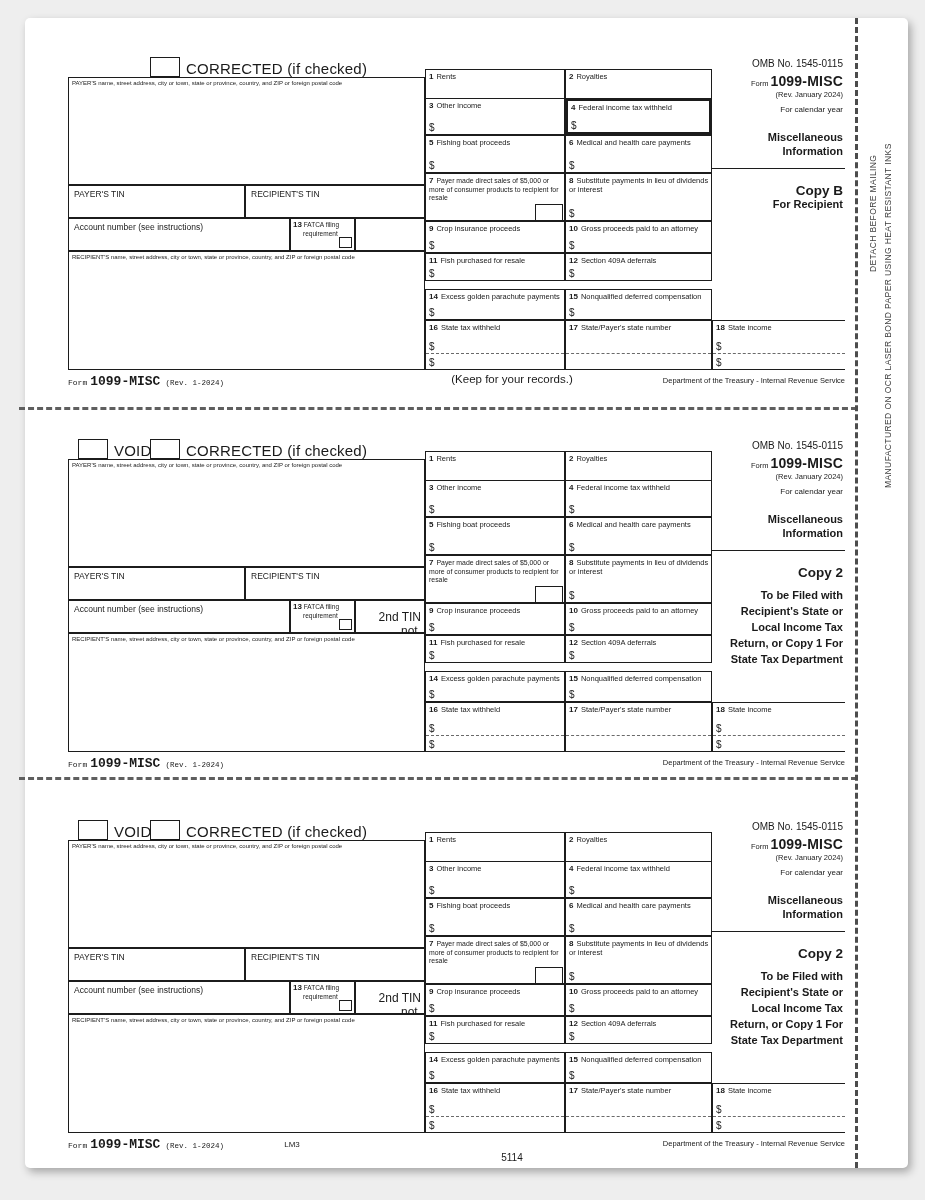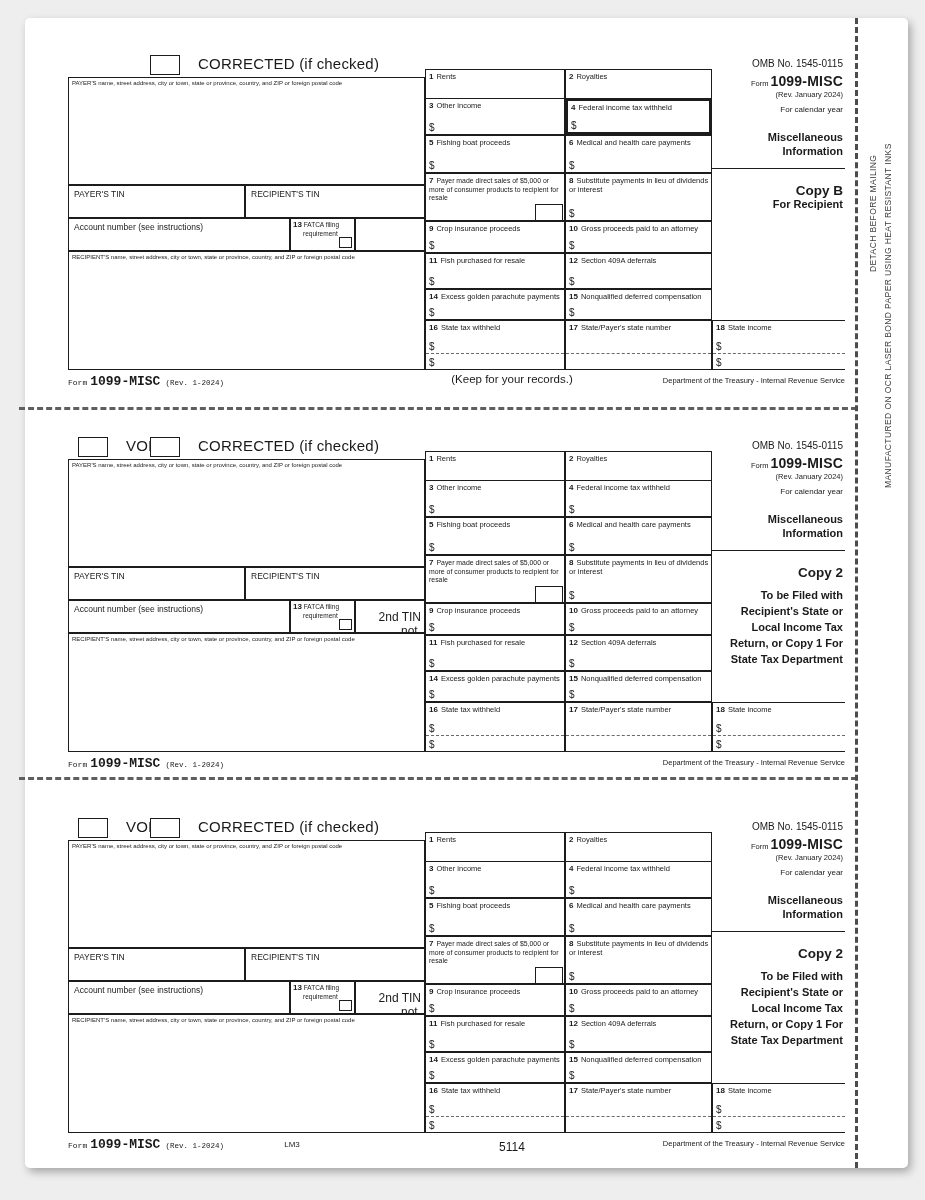--- a/index.html
+++ b/index.html
@@ -4,21 +4,21 @@
 <style>
   html,body{margin:0;padding:0;width:925px;height:1200px;background:#eeeeee;overflow:hidden;
     font-family:"Liberation Sans", sans-serif;color:#1a1a1a;}
   #sheet{position:absolute;left:25px;top:18px;width:883px;height:1150px;background:#ffffff;
     border-radius:5px;box-shadow:3px 4px 8px rgba(0,0,0,.30);}
   
   .form{position:absolute;left:37px;width:783px;height:338px;}
   .form-0{top:37px}.form-1{top:419px}.form-2{top:800px}
   .cell{position:absolute;box-sizing:border-box;border:1.5px solid #1c1c1c;background:#fff;}
   
-  .void-group,.corrected-group{position:absolute;top:0;height:22px;display:flex;align-items:flex-start;gap:18px;}
+  .void-group,.corrected-group{position:absolute;top:0;height:22px;display:flex;align-items:flex-end;gap:6px;}
   .void-group{left:16px}.corrected-group{left:88px}
   .cb{width:30px;height:20px;border:1.5px solid #1c1c1c;background:#fff;box-sizing:border-box;}
   .cb-label{font-size:15px;letter-spacing:.2px;}
   
   .payer-box{left:6px;top:22px;width:357px;height:108px;}
   .payer-tin{left:6px;top:130px;width:177px;height:33px;}
   .recipient-tin{left:183px;top:130px;width:180px;height:33px;}
   .account{left:6px;top:163px;width:222px;height:33px;}
   .fatca{left:228px;top:163px;width:65px;height:33px;}
   .tin2{left:293px;top:163px;width:70px;height:33px;}
@@ -26,21 +26,21 @@
   .tinylabel{display:block;padding:2px 3px;font-size:6px;color:#222;line-height:1.2;}
   .medlabel{display:block;padding:3px 5px;font-size:8.5px;}
   .tin2 span{display:block;padding:9px 3px;font-size:12px;text-align:right;}
   .fatca-line1{padding:2px 1px 0 2px;font-size:6.5px;line-height:1.1;}
   .fatca-line1 b{font-size:8px;}
   .fatca-line2{padding-left:12px;font-size:6.5px;line-height:1.1;}
   .fatcacb{position:absolute;right:2px;bottom:2px;width:11px;height:9px;border:1px solid #1c1c1c;}
   
   .c-a{left:363px;width:140px}.c-b{left:503px;width:147px}
   .r1{top:14px;height:43px}.r2{top:43px;height:37px}.r3{top:80px;height:38px}
-  .r4{top:118px;height:48px}.r5{top:166px;height:32px}.r6{top:198px;height:36px}
+  .r4{top:118px;height:48px}.r5{top:166px;height:32px}.r6{top:198px;height:28px}
   .r7{top:234px;height:31px}.r8{top:265px;height:50px}
   .bl{padding:2px 2px 0 3px;font-size:7.5px;line-height:1.15;}
   .bn{font-weight:bold;font-size:8px;margin-right:3px;}
   .dollar{position:absolute;left:3px;bottom:1px;font-size:10px;}
   .b7 .bt{font-size:6.9px}
   .b7cb{position:absolute;right:1px;bottom:-1px;width:26px;height:15px;border:1.5px solid #1c1c1c;background:#fff;}
   .form-0 .box4{border-width:3px;}
   .money-line{position:absolute;left:0;right:0;top:19px;height:13px;border-bottom:1.5px dashed #6a6a6a;}
   .money-line2{position:absolute;left:0;right:0;bottom:0;height:14px;}
   .dollar2{position:absolute;left:3px;bottom:1px;font-size:10px;}
@@ -61,21 +61,21 @@
   .form-0 .copy-statement{font-size:7.3px;line-height:1.28;margin-top:1px;}
   .form-1 .copy-statement,.form-2 .copy-statement{font-weight:bold;font-size:11px;line-height:1.45;margin-top:8px;}
   
   .footer{position:absolute;left:0;right:0;top:315px;height:23px;}
   .f-left{position:absolute;left:6px;top:4px;font-size:8px;font-family:Liberation Mono, monospace;}
   .fn2{font-size:13px;font-weight:bold;margin:0 3px;}
   .fr2{font-size:7.5px;margin-left:2px;}
   .f-code{position:absolute;left:180px;top:7px;width:100px;text-align:center;font-size:8px;}
   .f-center{position:absolute;left:360px;width:180px;text-align:center;}
   .form-0 .f-center{top:3px;font-size:11.5px;}
-  .form-1 .f-center,.form-2 .f-center{top:7px;font-size:12px;}
+  .form-1 .f-center,.form-2 .f-center{top:19px;font-size:10px;}
   .f-right{position:absolute;right:0;top:6px;font-size:7.5px;}
   
   .h-sep{position:absolute;left:-6px;width:838px;border-top:3.5px dashed #5f5f5f;}
   .sep-0{top:389px}.sep-1{top:759px}
   .v-perf{position:absolute;left:830px;top:0;height:1150px;border-left:3px dashed #4c4c4c;}
   .edge-text{position:absolute;writing-mode:vertical-rl;transform:rotate(180deg);
     font-size:8.5px;color:#3d3d3d;letter-spacing:.4px;text-align:center;white-space:nowrap;}
   .edge-1{left:843px;top:40px;height:310px;}
   .edge-2{left:858px;top:28px;height:540px;}
 </style>

